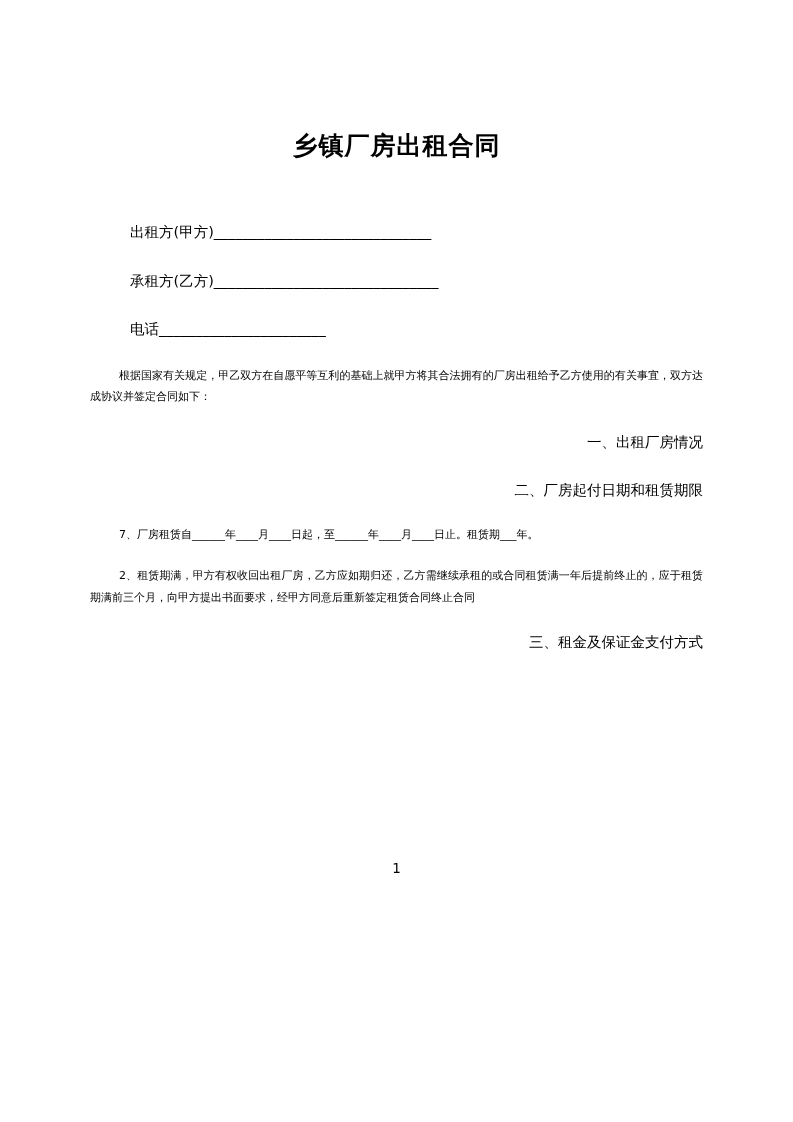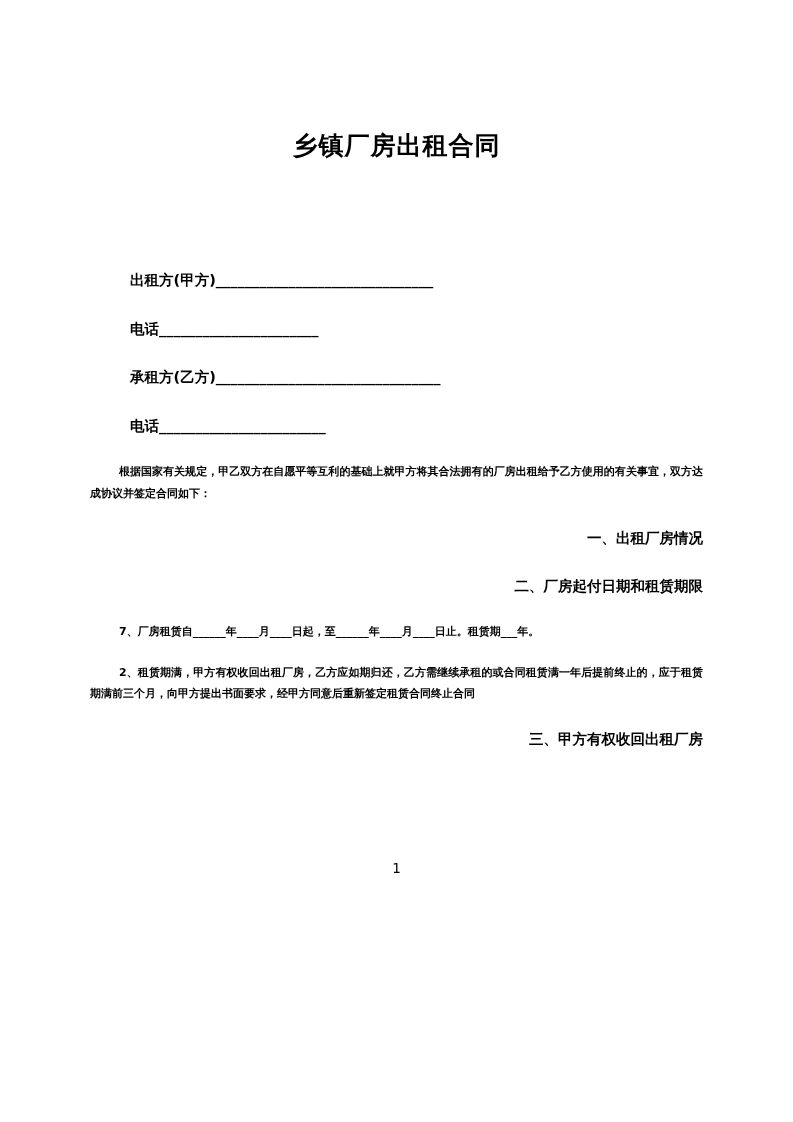--- a/index.html
+++ b/index.html
@@ -25,22 +25,21 @@
   .doc-title {
     text-align: center;
     font-size: 25px;
     font-weight: bold;
     letter-spacing: 1px;
     margin: 0;
     padding-top: 128px;
     line-height: 1.4;
   }
   .body-block {
-    margin-top: 104px;
-    font-weight: bold;
+    margin-top: 56px;
   }
   .field-line {
     font-size: 14.5px;
     line-height: 1.9;
     margin: 0 0 21px 0;
     padding-left: 40px;
     white-space: pre-wrap;
   }
   .para {
     font-size: 11px;
@@ -69,34 +68,33 @@
 </head>
 <body>
 
 <div class="page">
 
   <h1 class="doc-title">乡镇厂房出租合同</h1>
 
   <div class="body-block">
 
     <p class="field-line">出租方(甲方)______________________________</p>
-    <p class="field-line">电话______________________</p>
     <p class="field-line">承租方(乙方)_______________________________</p>
     <p class="field-line">电话_______________________</p>
 
     <p class="para">根据国家有关规定，甲乙双方在自愿平等互利的基础上就甲方将其合法拥有的厂房出租给予乙方使用的有关事宜，双方达成协议并签定合同如下：</p>
 
     <p class="section-head">一、出租厂房情况</p>
 
 
     <p class="section-head">二、厂房起付日期和租赁期限</p>
 
     <p class="para">7、厂房租赁自______年____月____日起，至______年____月____日止。租赁期___年。</p>
 
     <p class="para">2、租赁期满，甲方有权收回出租厂房，乙方应如期归还，乙方需继续承租的或合同租赁满一年后提前终止的，应于租赁期满前三个月，向甲方提出书面要求，经甲方同意后重新签定租赁合同终止合同</p>
 
-    <p class="section-head">三、甲方有权收回出租厂房</p>
+    <p class="section-head">三、租金及保证金支付方式</p>
 
   </div>
 
   <div class="page-number">1</div>
 
 </div>
 
 </body></html>

